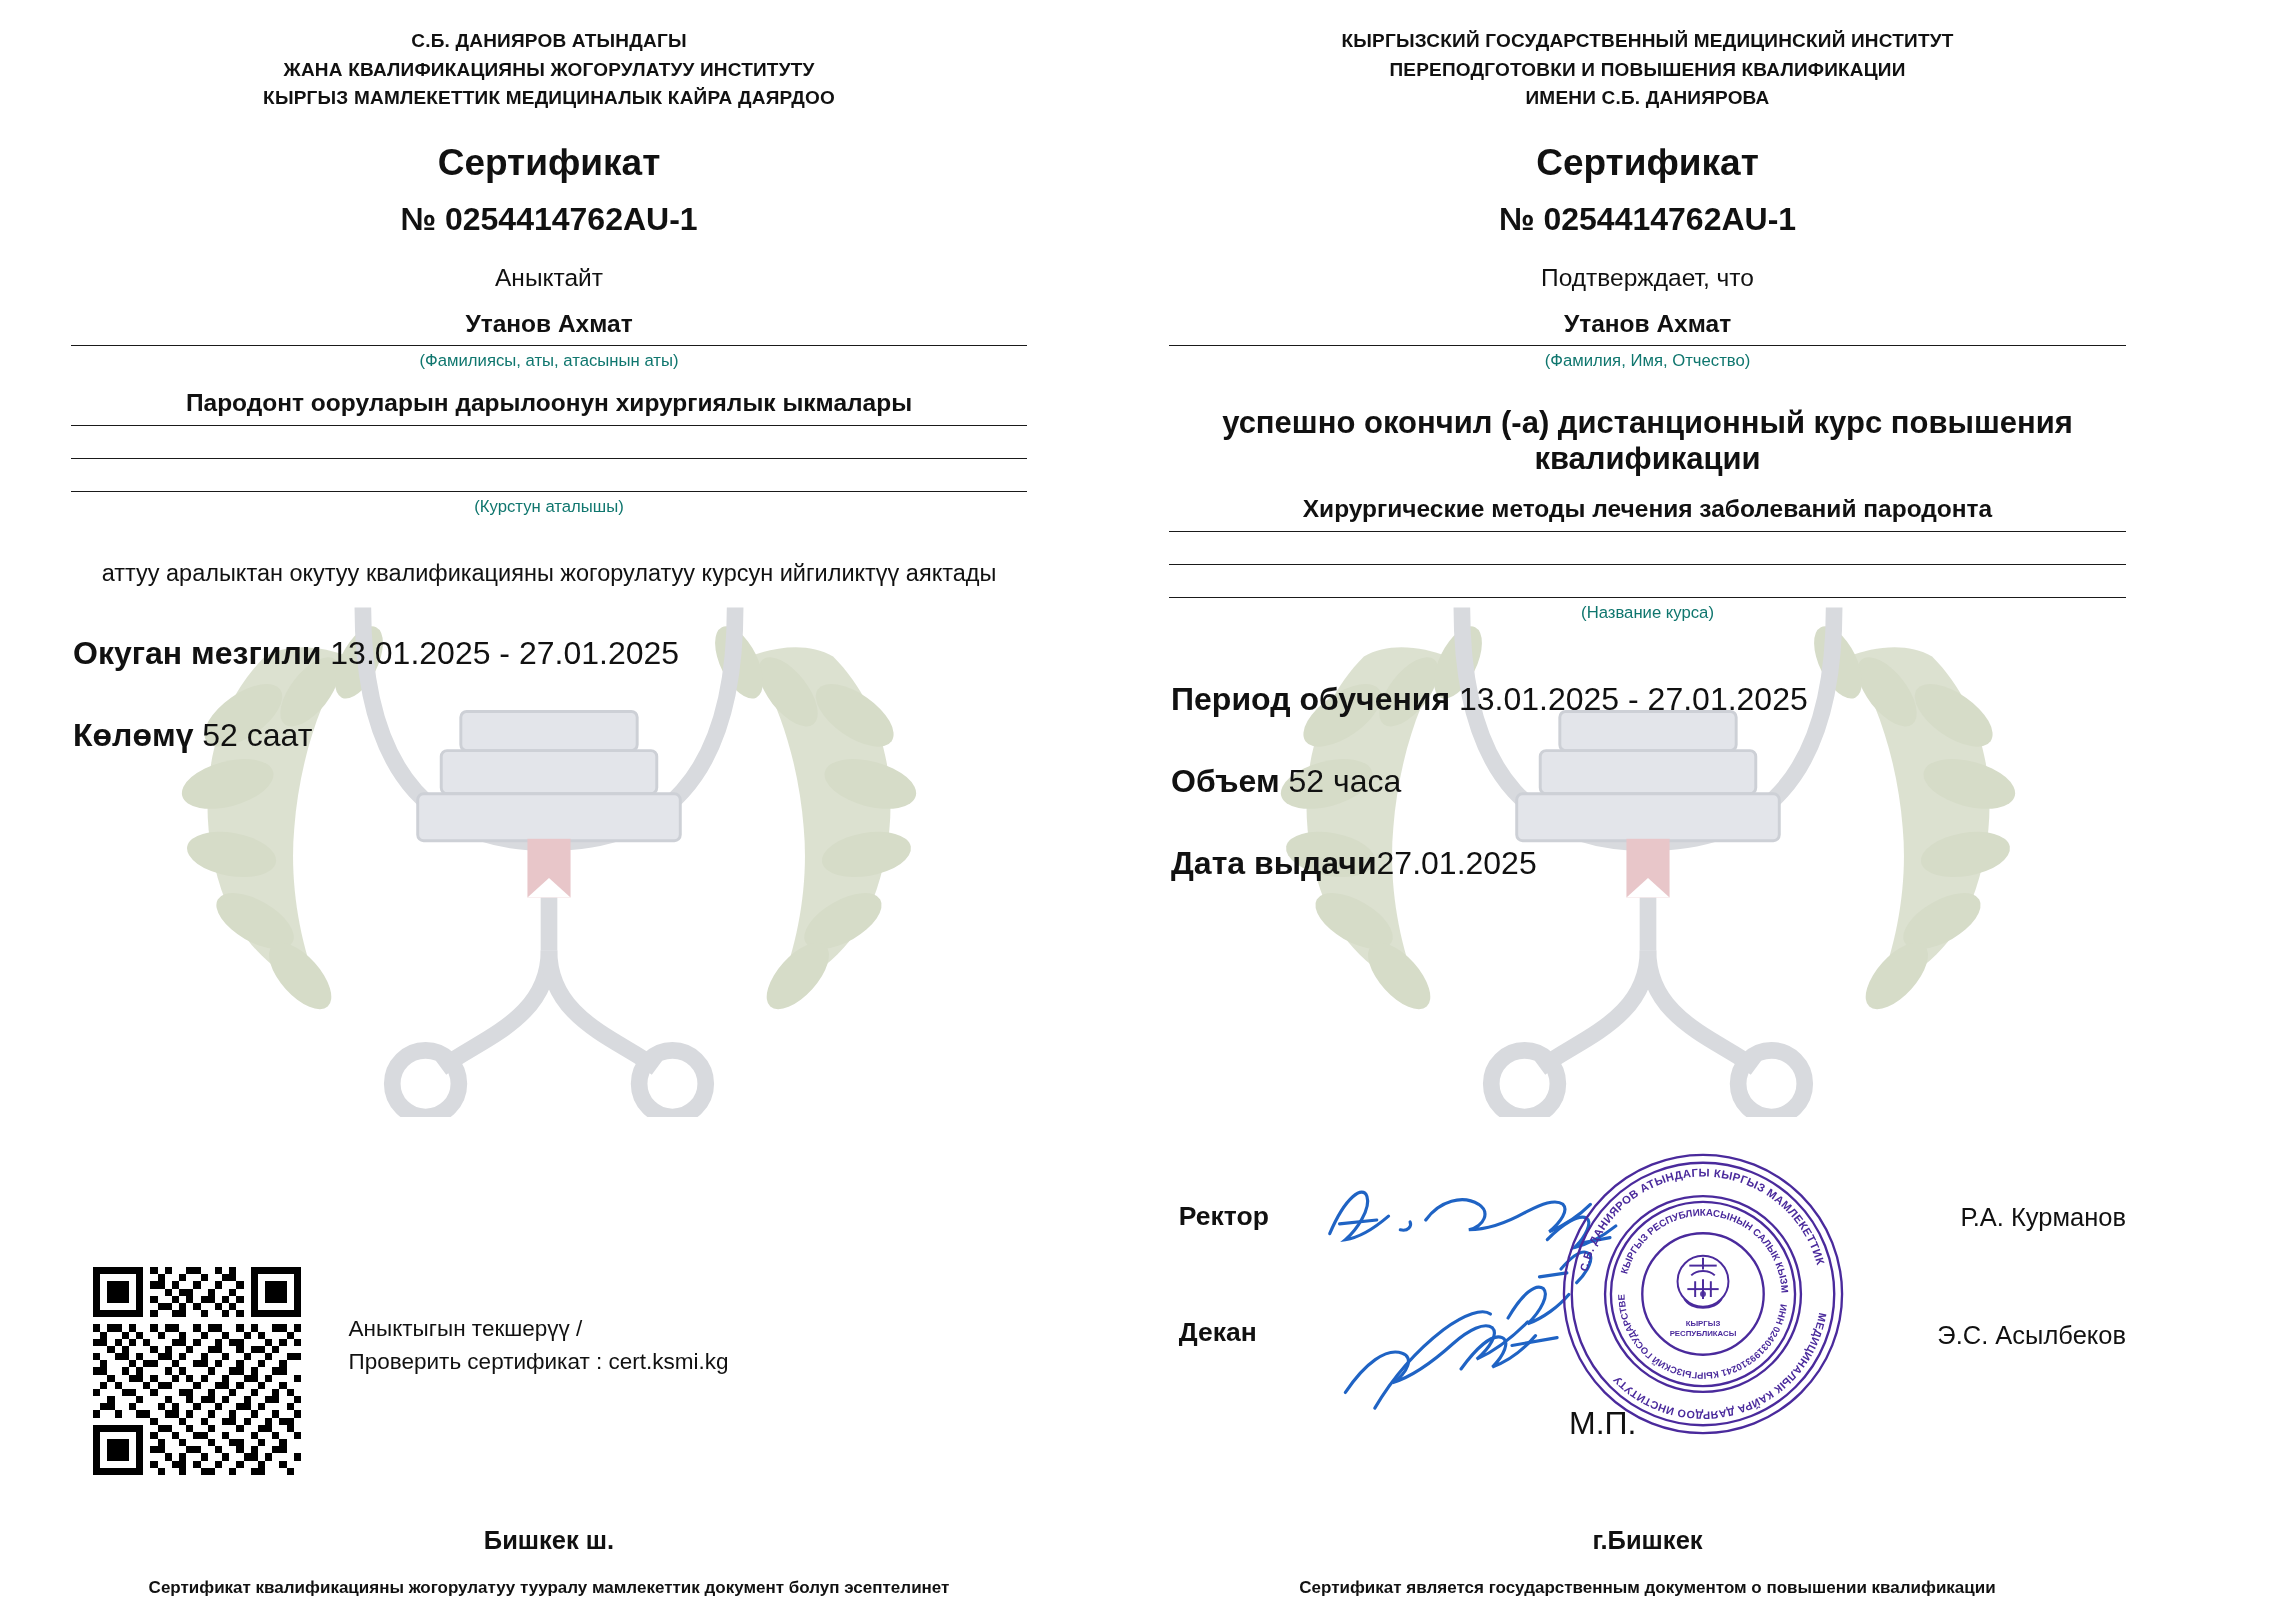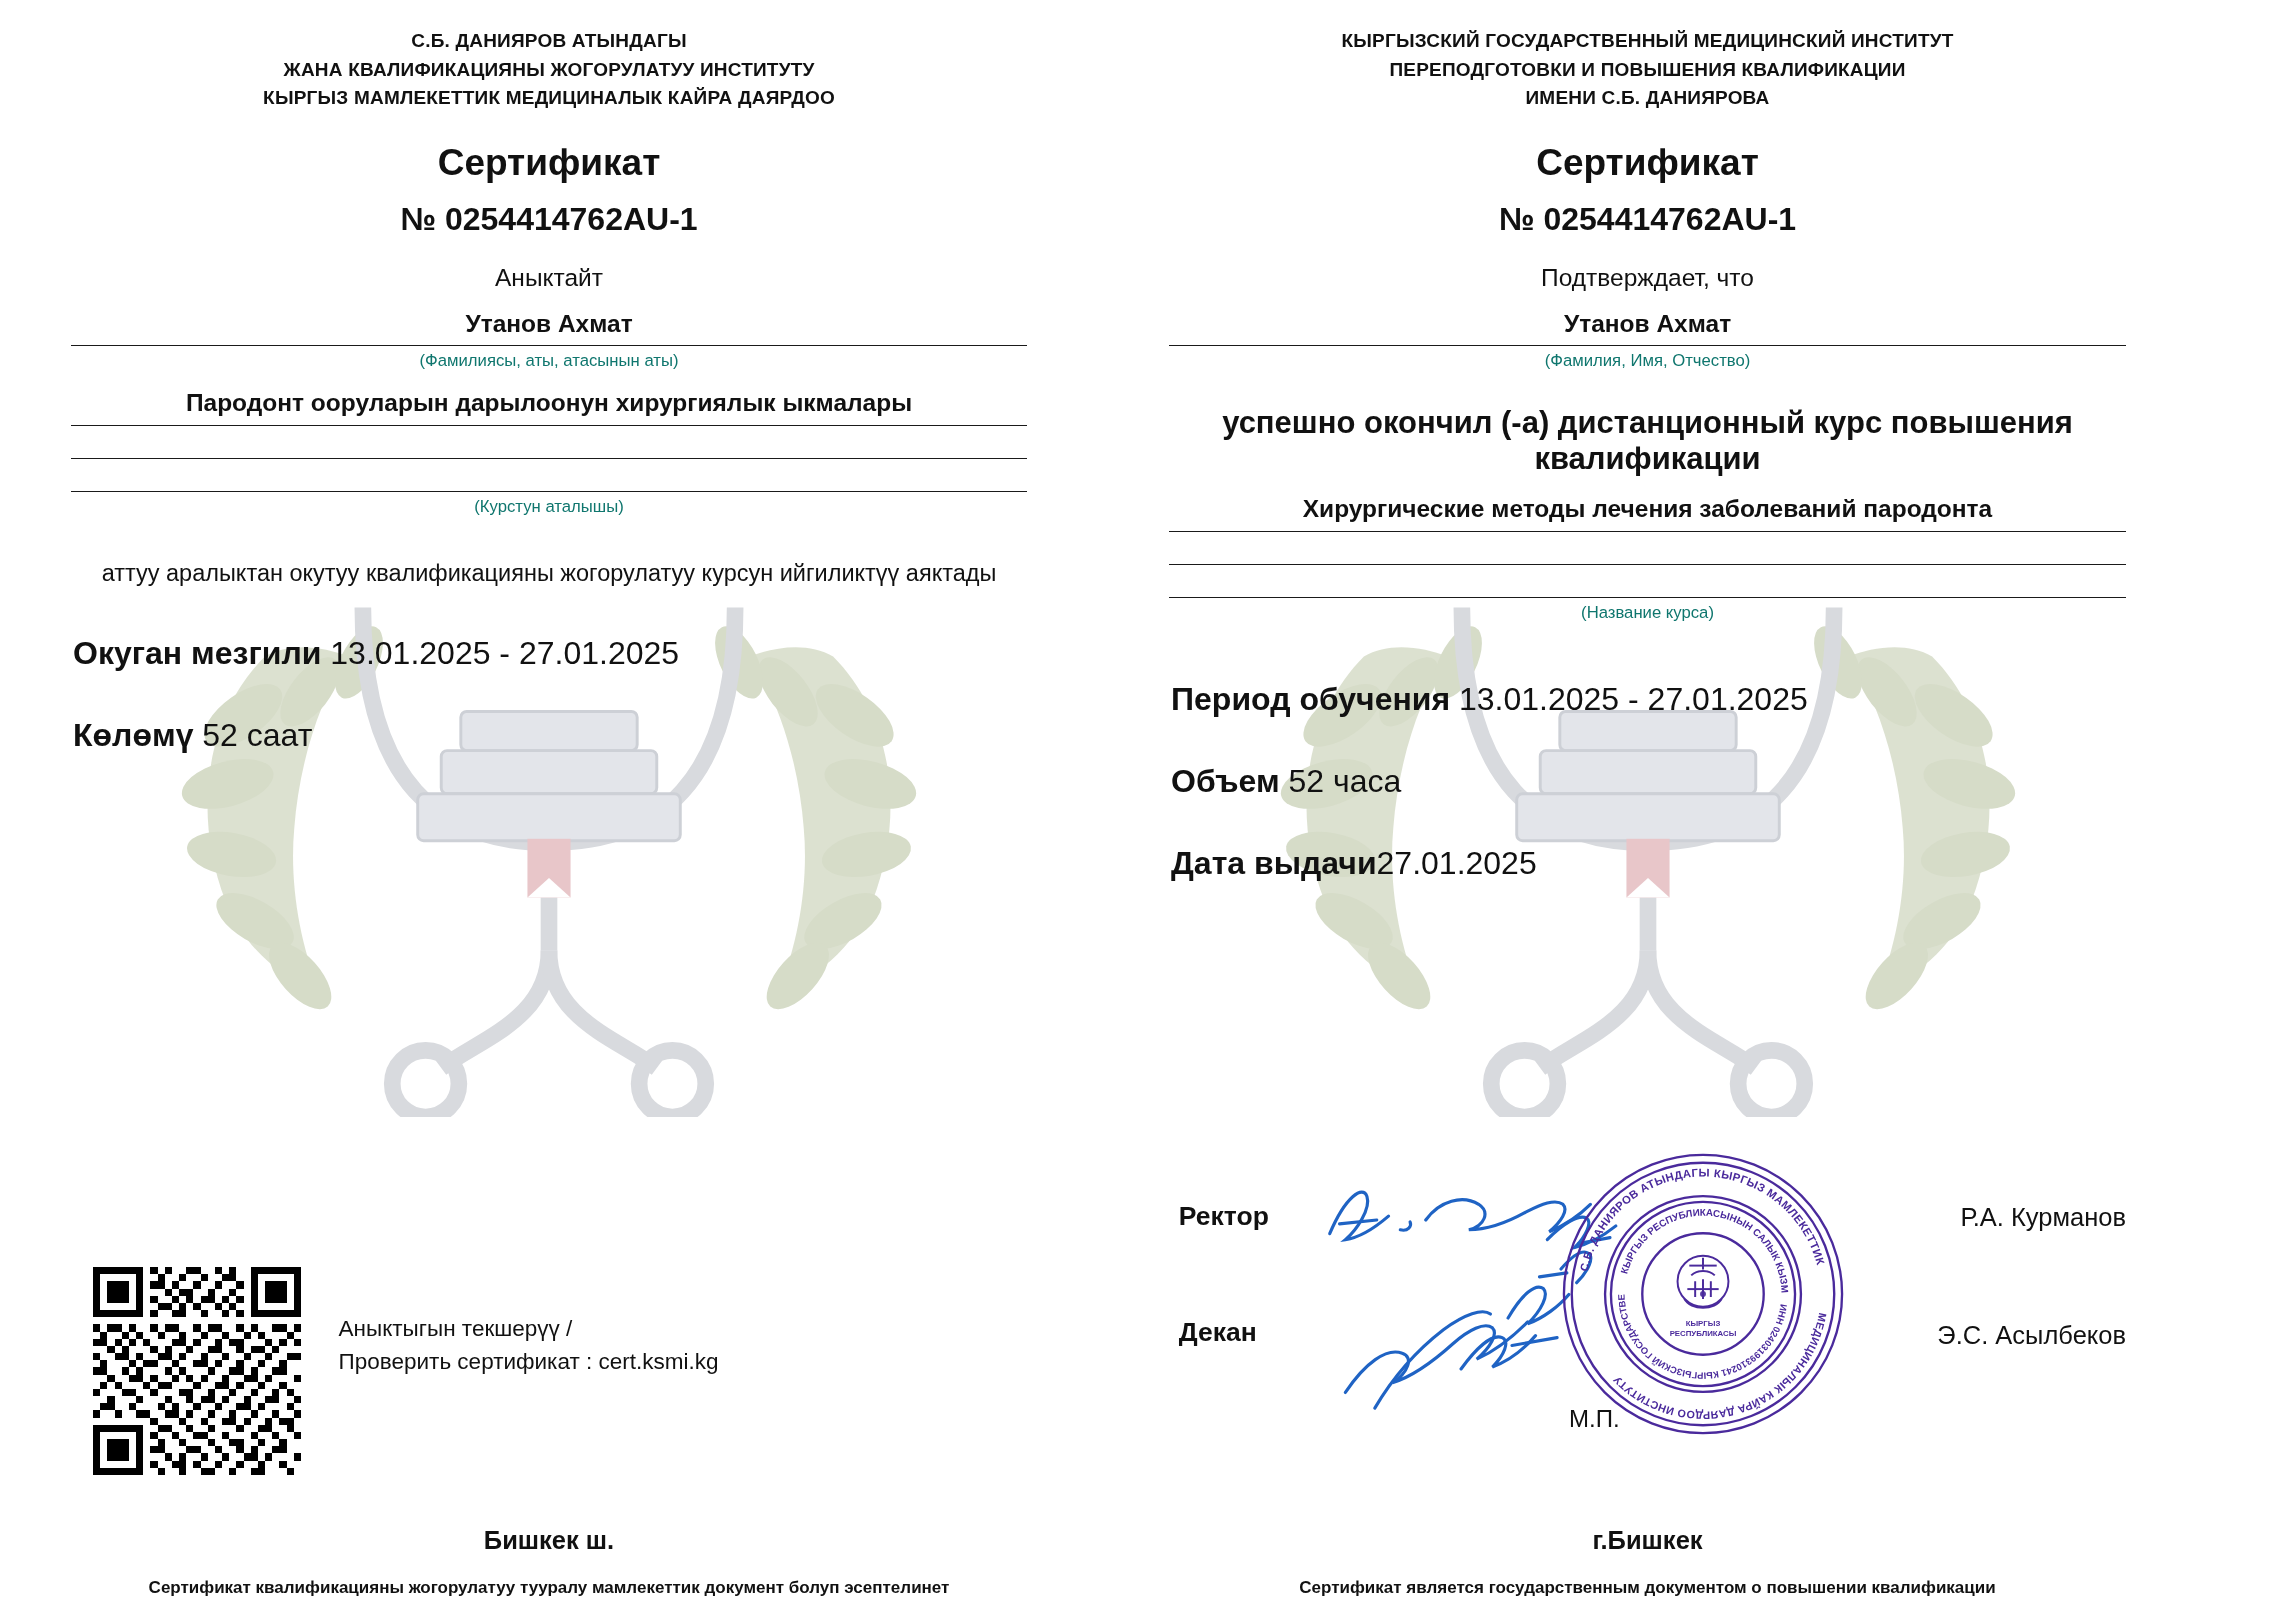--- a/index.html
+++ b/index.html
@@ -125,21 +125,21 @@
     font-weight: normal;
   }
   
   .bottom {
     position: relative;
     margin-top: auto;
   }
   .verify-row {
     display: flex;
     align-items: flex-start;
-    gap: 38px;
+    gap: 48px;
     padding-top: 23.5px;
   }
   .qr {
     width: 208px;
     height: 208px;
     flex: 0 0 auto;
     margin-left: 21.6px;
   }
   .verify-text {
     font-size: 22.5px;
@@ -176,21 +176,21 @@
     position: absolute;
     font-size: 25.5px;
     right: 0;
   }
   .sign-name.rector { top: 51px; }
   .sign-name.dean   { top: 169px; }
   .mp {
     position: absolute;
     left: 400px;
     top: 253px;
-    font-size: 24px;
+    font-size: 32px;
   }
   .sig-svg {
     position: absolute;
     left: 147px;
     top: 9.8px;
     width: 441px;
     height: 265px;
   }
   .stamp {
     position: absolute;

